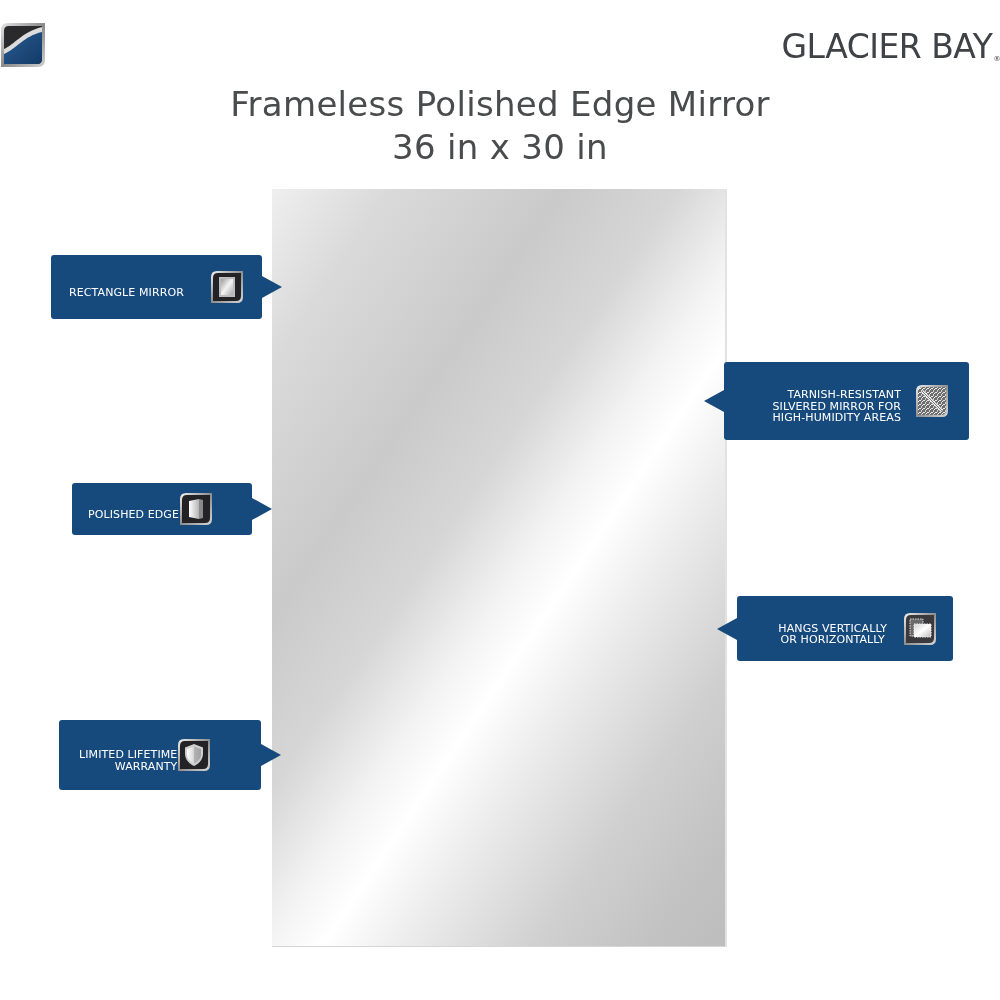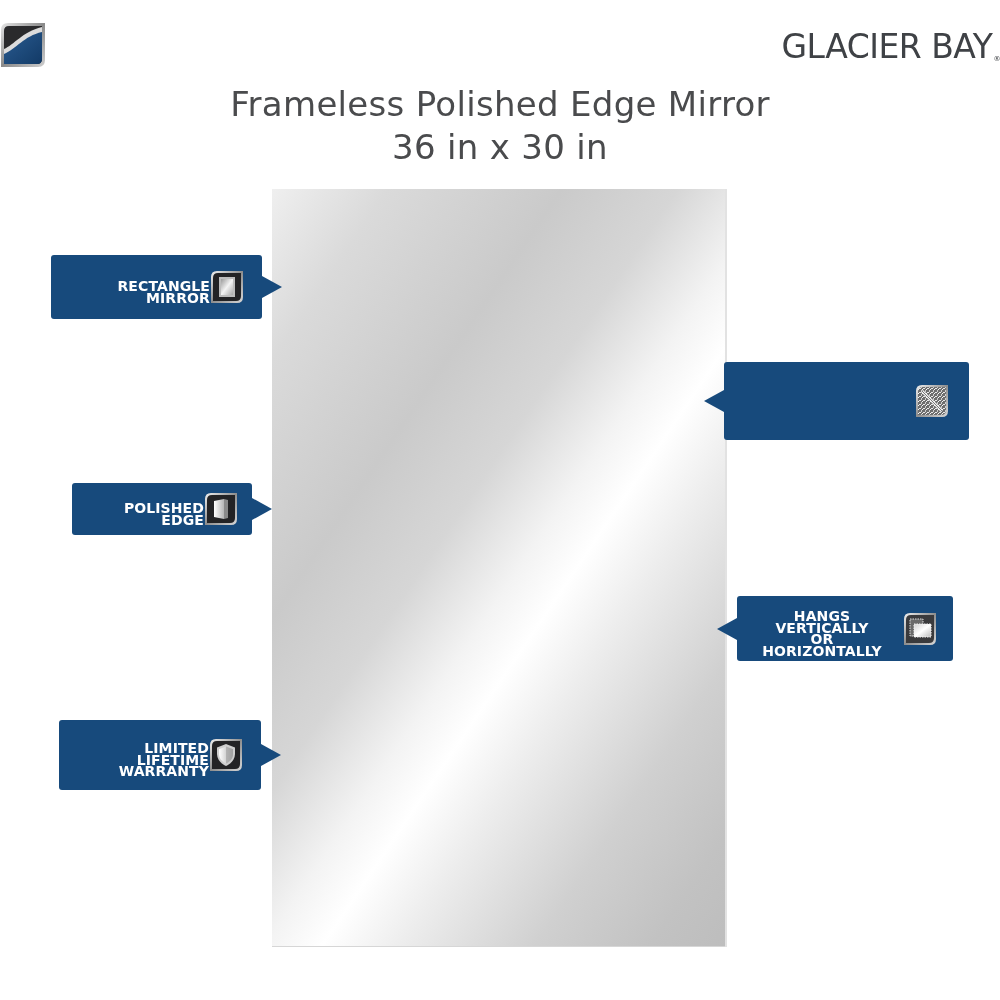--- a/index.html
+++ b/index.html
@@ -82,22 +82,22 @@
       position: absolute;
       background: #174a7c;
       border-radius: 3px;
       display: flex;
       align-items: center;
       color: #ffffff;
       box-sizing: border-box;
     }
     .callout .label {
       font-family: "DejaVu Sans", sans-serif;
-      font-weight: bold;
-      font-size: 14px;
+      font-weight: normal;
+      font-size: 11px;
       line-height: 11.5px;
       letter-spacing: 0.1px;
       text-align: right;
       white-space: pre-line;
       margin-top: 11px;
     }
     .callout .icon {
       width: 34px;
       height: 34px;
       flex: 0 0 auto;
@@ -212,20 +212,23 @@
     <path d="M7 1 H33 V27 Q33 33 27 33 H1 V7 Q1 1 7 1 Z" fill="url(#frm1)"></path>
     <path d="M8 3 H31 V26 Q31 31 26 31 H3 V8 Q3 3 8 3 Z" fill="#232325"></path>
     <rect x="9" y="7" width="16" height="20" fill="#bdbdbd"></rect>
     <rect x="11" y="9" width="12" height="16" fill="url(#mir1)"></rect>
   </svg>
   <div class="arrow-right"></div>
 </div>
 
 <div class="callout c-tarnish">
   <div class="arrow-left"></div>
+  <span class="label">TARNISH-RESISTANT
+SILVERED MIRROR FOR
+HIGH-HUMIDITY AREAS</span>
   <svg class="icon" viewBox="0 0 34 34">
     <defs>
       <linearGradient id="frm2" x1="0" y1="0" x2="1" y2="1">
         <stop offset="0" stop-color="#f2f2f2"></stop>
           <stop offset="0.5" stop-color="#8d8d8d"></stop>
           <stop offset="1" stop-color="#d9d9d9"></stop>
       </linearGradient>
       <pattern id="speck" width="4" height="4" patternUnits="userSpaceOnUse">
         <rect width="4" height="4" fill="#6e6e6e"></rect>
         <rect x="0" y="0" width="2" height="1" fill="#e8e8e8"></rect>

